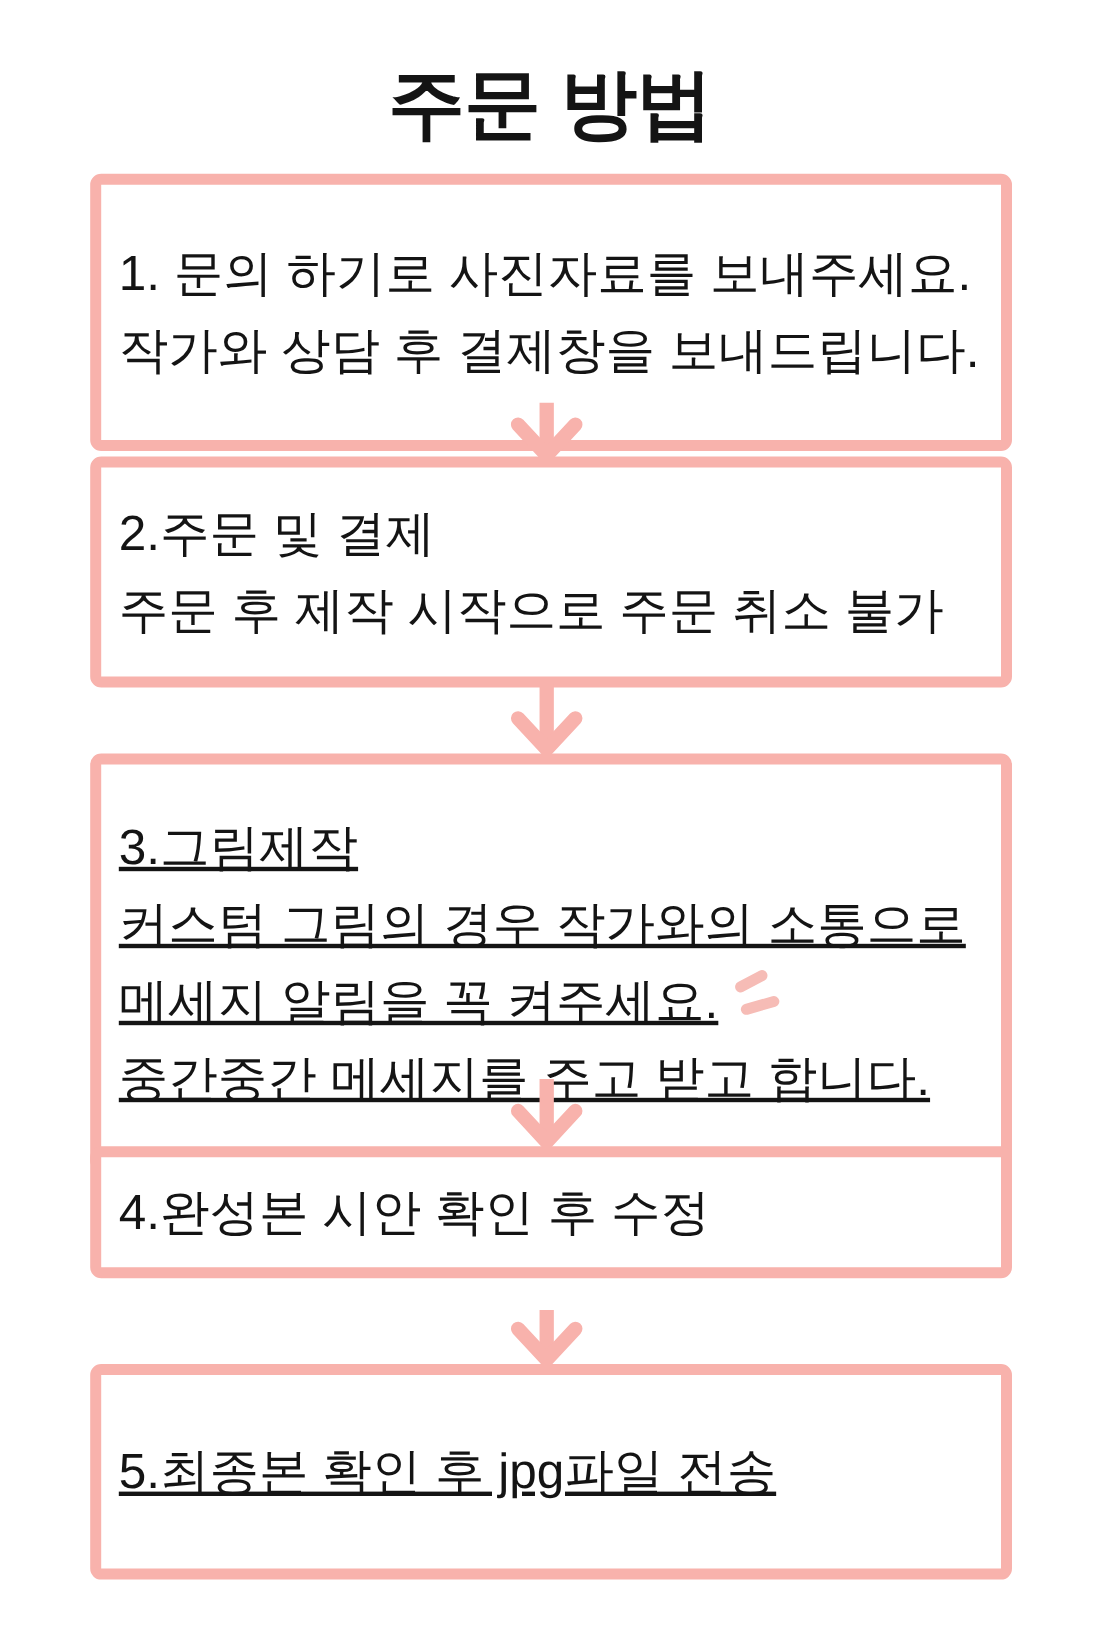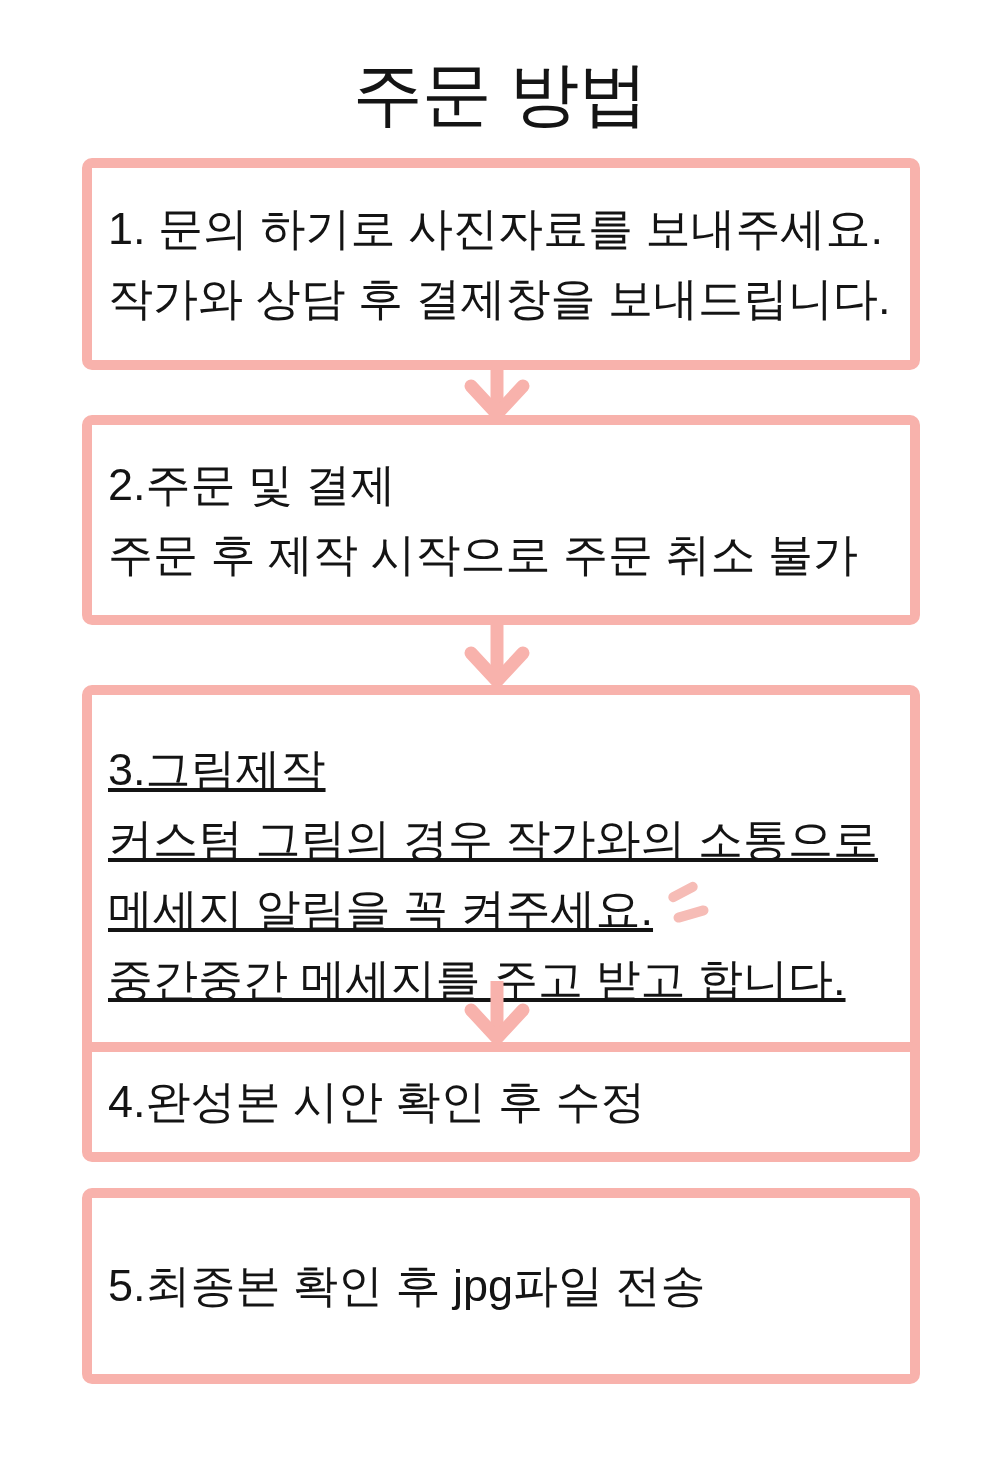--- a/index.html
+++ b/index.html
@@ -16,42 +16,42 @@
     color:var(--text);
     position:relative;
     overflow:hidden;
   }
   .title{
     position:absolute;
     top:48px;left:0;width:1000px;
     margin:0;
     text-align:center;
     font-size:70px;
-    font-weight:400;
+    font-weight:700;
     letter-spacing:-1px;
     color:var(--text);
   }
   .step-box{
     position:absolute;
     left:82px;
     width:838px;
     box-sizing:border-box;
     border:10px solid var(--accent);
     border-radius:10px;
     background:var(--bg);
     display:flex;
     flex-direction:column;
     justify-content:center;
     padding:6px 6px 6px 16px;
   }
-  .box1{top:158px;height:212px;}
+  .box1{top:158px;height:252px;}
   .box2{top:415px;height:210px;}
   .box3{top:685px;height:380px;text-decoration:underline;}
   .box4{top:1042px;height:120px;}
-  .box5{top:1188px;height:196px;}
+  .box5{top:1240px;height:196px;text-decoration:underline;}
   .line{
     margin:0;
     font-size:45px;
     line-height:70px;
     font-weight:400;
     white-space:nowrap;
     color:var(--text);
   }
   .indent{padding-left:12px;}
   .arrow{

